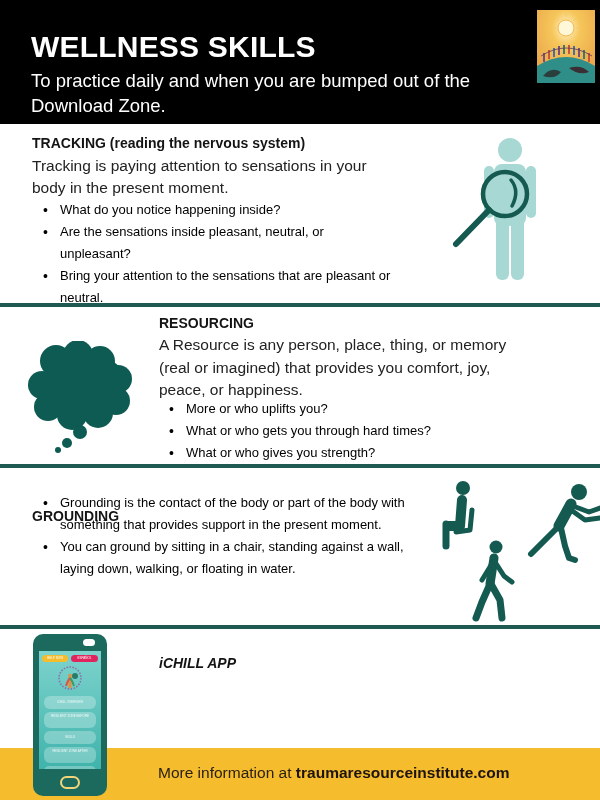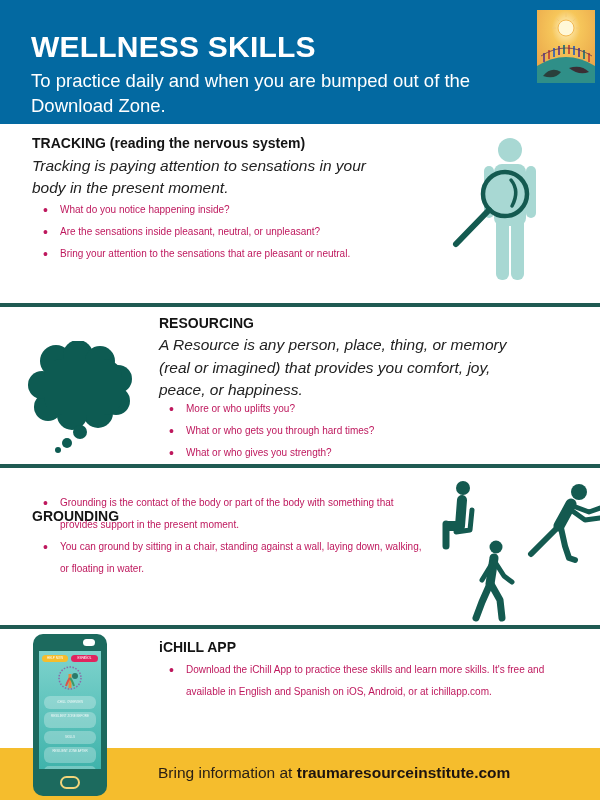--- a/index.html
+++ b/index.html
@@ -1,30 +1,30 @@
 <!DOCTYPE html>
 <html><head>
 <meta charset="utf-8">
 <style>
   * { margin: 0; padding: 0; box-sizing: border-box; }
   html, body { width: 600px; height: 800px; overflow: hidden; background: #ffffff; }
   body { font-family: "Liberation Sans", "DejaVu Sans", sans-serif; color: #1e1e1e; position: relative; }
 
-  .header { position: absolute; left: 0; top: 0; width: 600px; height: 124px; background: #0369a1; }
+  .header { position: absolute; left: 0; top: 0; width: 600px; height: 124px; background: #000000; }
   .header-title { position: absolute; left: 31px; top: 30px; font-size: 30px; font-weight: bold; color: #ffffff; letter-spacing: 0.2px; }
   .header-sub { position: absolute; left: 31px; top: 68px; width: 470px; font-size: 18.5px; line-height: 25px; color: #ffffff; }
   .logo { position: absolute; left: 537px; top: 10px; width: 58px; height: 73px; overflow: hidden; }
 
   .divider { position: absolute; left: 0; width: 600px; height: 4px; background: #1f5a52; }
 
   .section { position: absolute; left: 0; width: 600px; }
   .sec-title { font-size: 14px; font-weight: bold; color: #141414; }
-  .sec-text { font-size: 15.5px; line-height: 22px; color: #222; font-style: italic; }
+  .sec-text { font-size: 15.5px; line-height: 22px; color: #222; }
   ul.bullets { list-style: none; }
-  ul.bullets li { position: relative; padding-left: 20px; font-size: 10px; line-height: 22px; color: #be185d; }
+  ul.bullets li { position: relative; padding-left: 20px; font-size: 13px; line-height: 22px; color: #000000; }
   ul.bullets li::before { content: "•"; position: absolute; left: 3px; top: 0; font-size: 14px; }
 
   .footer { position: absolute; left: 0; top: 748px; width: 600px; height: 52px; background: #f5bd2d; }
   .footer-text { position: absolute; left: 158px; top: 16px; font-size: 15.5px; color: #2a2015; }
   .footer-text b { font-weight: bold; color: #1d1410; }
 
   .phone { position: absolute; left: 33px; top: 634px; width: 74px; height: 162px; background: #1c6a5e; border-radius: 10px; }
   .phone-screen { position: absolute; left: 6px; top: 17px; width: 62px; height: 118px; background: linear-gradient(#7ed3cd, #3fb3ab); overflow: hidden; }
   .phone-speaker { position: absolute; left: 50px; top: 5px; width: 12px; height: 7px; background: #ffffff; border-radius: 4px; }
   .phone-home { position: absolute; left: 27px; top: 142px; width: 20px; height: 13px; border: 2px solid #f2d47b; border-radius: 8px; }
@@ -170,30 +170,27 @@
         <path d="M44 28 L58 38 L73 36" fill="none" stroke-width="5"></path>
         <path d="M32 44 L14 62 L4 72" fill="none" stroke-width="6"></path>
         <path d="M34 46 L38 64 L42 76 L48 78" fill="none" stroke-width="6"></path>
       </g>
     </svg>
   </div>
 </div>
 
 <div class="divider" style="top:625px;"></div>
 
-<div class="section" style="top:629px; height:119px;">
+<div class="section" style="top:645px; height:119px;font-style:italic;">
   <div class="sec-title" style="position:absolute; left:159px; top:10px;">iCHILL APP</div>
-  <ul class="bullets" style="position:absolute; left:166px; top:30px; width:380px;">
-    <li>Download the iChill App to practice these skills and learn more skills. It's free and available in English and Spanish on iOS, Android, or at ichillapp.com.</li>
-  </ul>
 </div>
 
 <div class="footer">
   <div class="footer-text">
-    <span>Bring information at </span><b>traumaresourceinstitute.com</b>
+    <span>More information at </span><b>traumaresourceinstitute.com</b>
   </div>
 </div>
 
 <div class="phone">
   <div class="phone-speaker"></div>
   <div class="phone-screen">
     <div class="ph-btn" style="left:3px; top:4px; width:26px; background:#f5bd2d;">HELP NOW</div>
     <div class="ph-btn" style="left:32px; top:4px; width:27px; background:#e0245e;">ESPAÑOL</div>
     <div style="position:absolute; left:19px; top:15px;">
       <svg width="24" height="24" viewBox="0 0 24 24">

